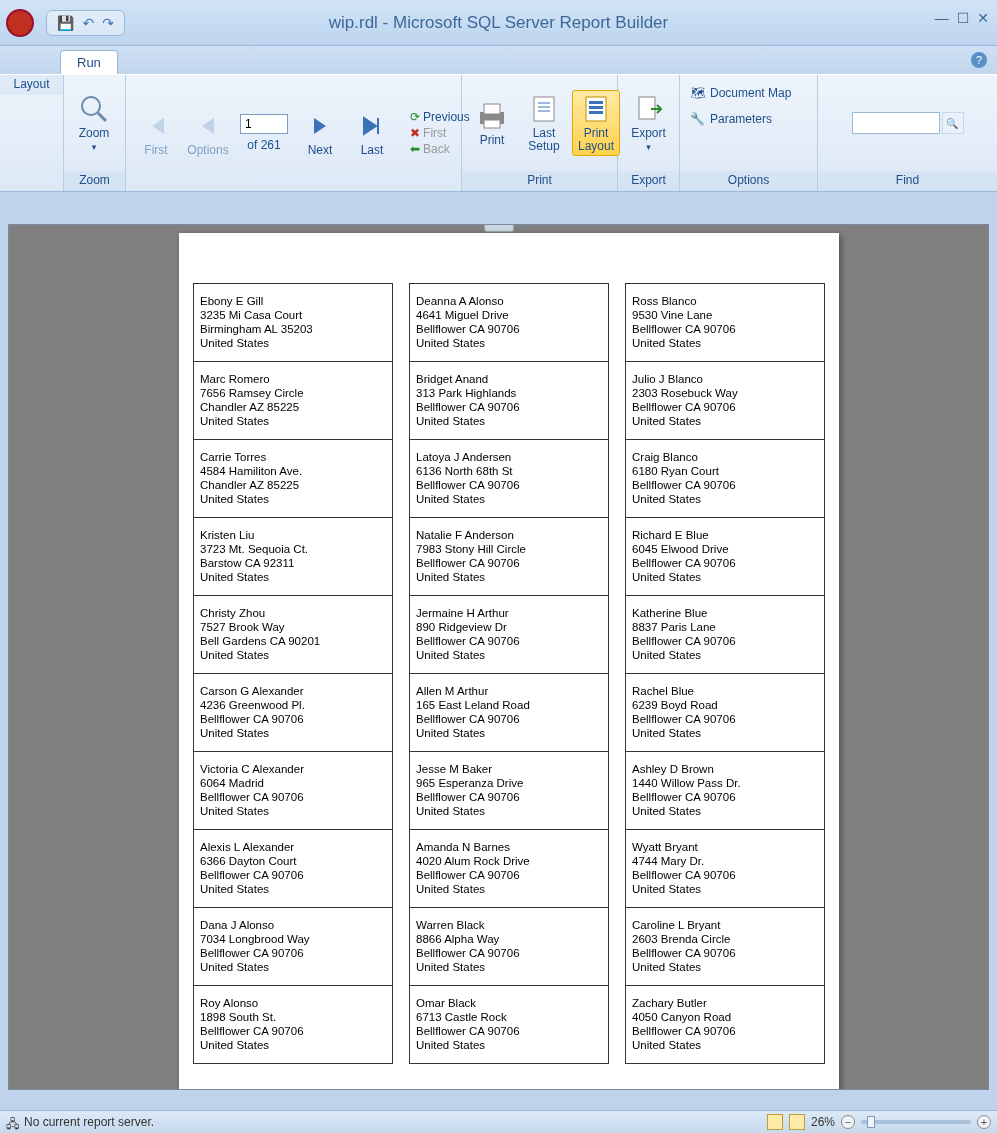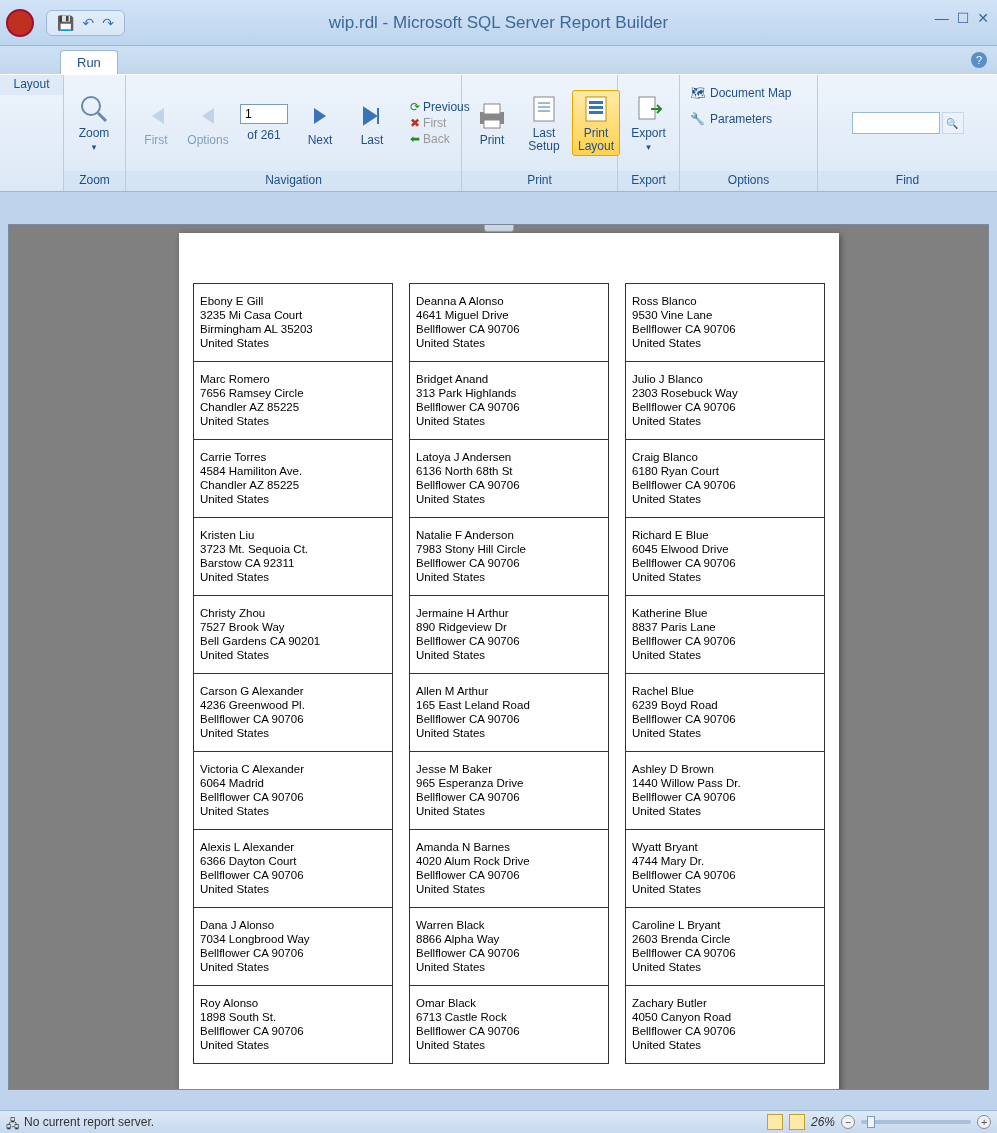--- a/index.html
+++ b/index.html
@@ -39,21 +39,21 @@
 
 .workspace { position:relative; height:866px; background:#808080; border:1px solid #7a8a9a; margin:0 8px; overflow:hidden;}
 .handle { position:absolute; top:-1px; left:50%; transform:translateX(-50%); width:30px; height:8px; background:#cdd7e2; border:1px solid #9aa; border-radius:0 0 3px 3px;}
 .page { position:absolute; left:170px; top:8px; width:660px; height:880px; background:#fff; box-shadow:2px 2px 6px rgba(0,0,0,0.4);}
 .labels { padding:50px 14px 16px; display:grid; grid-template-columns:repeat(3,1fr); column-gap:16px;}
 .labelcol { border:1px solid #333; border-bottom:none;}
 .lbl { border-bottom:1px solid #333; padding:10px 6px; font-family:Arial,sans-serif; font-size:11.5px; line-height:14px; color:#000; height:78px;}
 
 .statusbar { position:absolute; bottom:0; left:0; right:0; height:23px; background:linear-gradient(#dde9f6,#c7d9ee); border-top:1px solid #9cb8d8; display:flex; align-items:center; padding:0 6px; color:#333; font-size:12px;}
 .statusbar .sicon { width:14px; height:14px; margin-right:4px; display:inline-block;}
-.statusbar .right { margin-left:auto; display:flex; align-items:center; gap:6px;font-style:italic;}
+.statusbar .right { margin-left:auto; display:flex; align-items:center; gap:6px;}
 .zicn { width:14px; height:14px; border:1px solid #888; border-radius:50%; display:flex; align-items:center; justify-content:center; cursor:pointer; background:#f0f4f9; font-size:11px; color:#555;}
 .zslider { width:110px; height:4px; background:#aac0d8; position:relative; border-radius:2px;}
 .zslider .thumb { position:absolute; left:6px; top:-4px; width:8px; height:12px; background:#eef4fb; border:1px solid #7a9cc0;}
 .tinybtn{width:16px;height:16px;border:1px solid #c0a030;background:#ffe9a6;cursor:pointer;}
 svg { display:block;}
 </style>
 </head>
 <body>
 
 <div class="titlebar">
@@ -142,21 +142,20 @@
         <div class="row disabled">
             <span style="color:#c03020">✖</span>
             <span>First</span>
           </div>
         <div class="row disabled">
             <span style="color:#2a8a2a">⬅</span>
             <span>Back</span>
           </div>
       </div>
     </div>
-    <div class="label">Navigation</div>
   </div>
 
   <div class="group" style="width:156px">
     <div class="body">
       <div class="bigbtn">
         <div class="icon">
             <svg width="32" height="32">
               <rect x="4" y="12" width="24" height="12" fill="#888"></rect>
               <rect x="8" y="4" width="16" height="10" fill="#fff" stroke="#888"></rect>
               <rect x="8" y="20" width="16" height="8" fill="#fff" stroke="#888"></rect>

